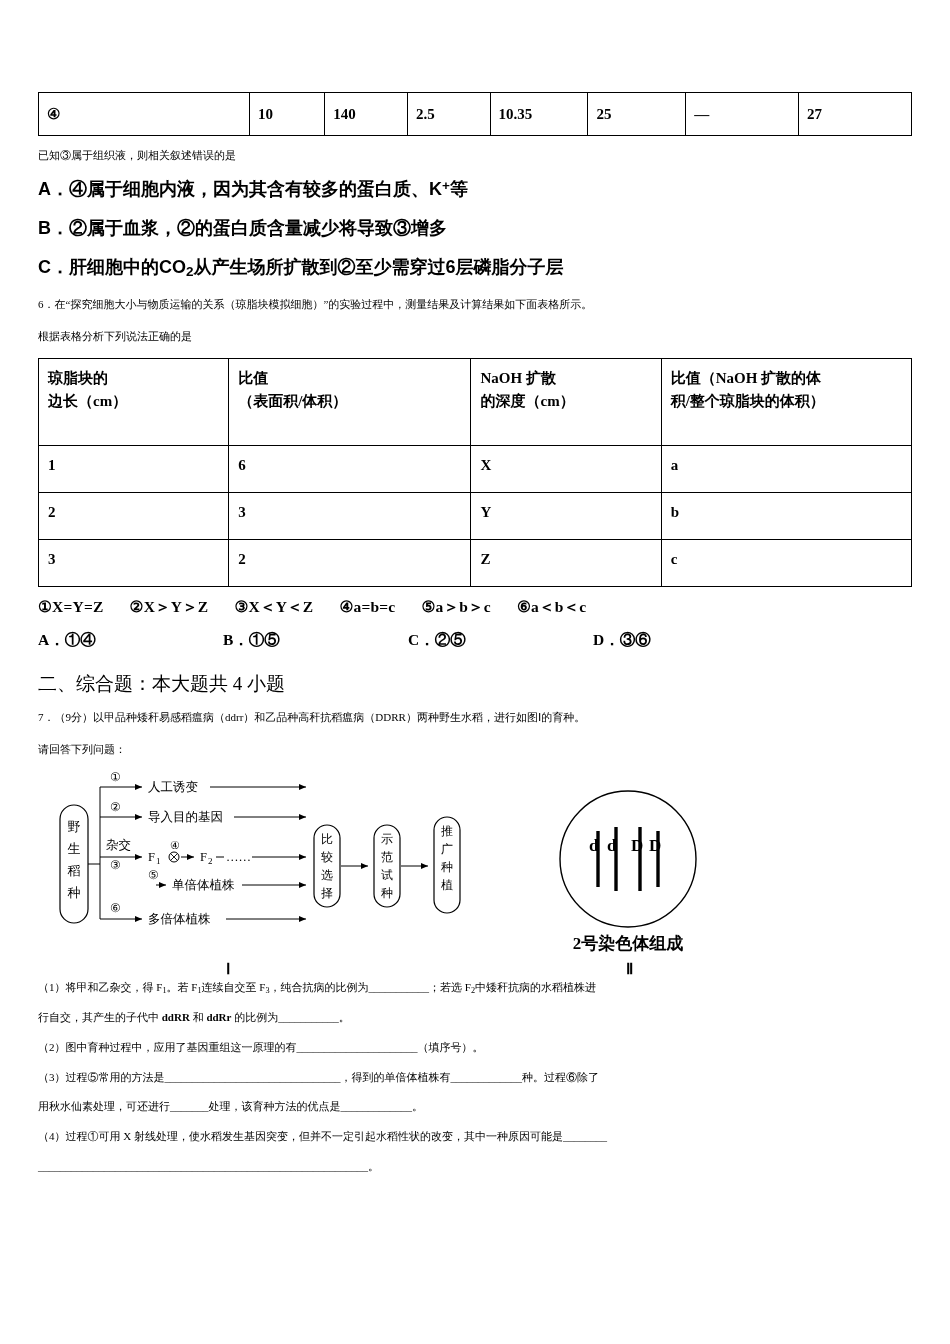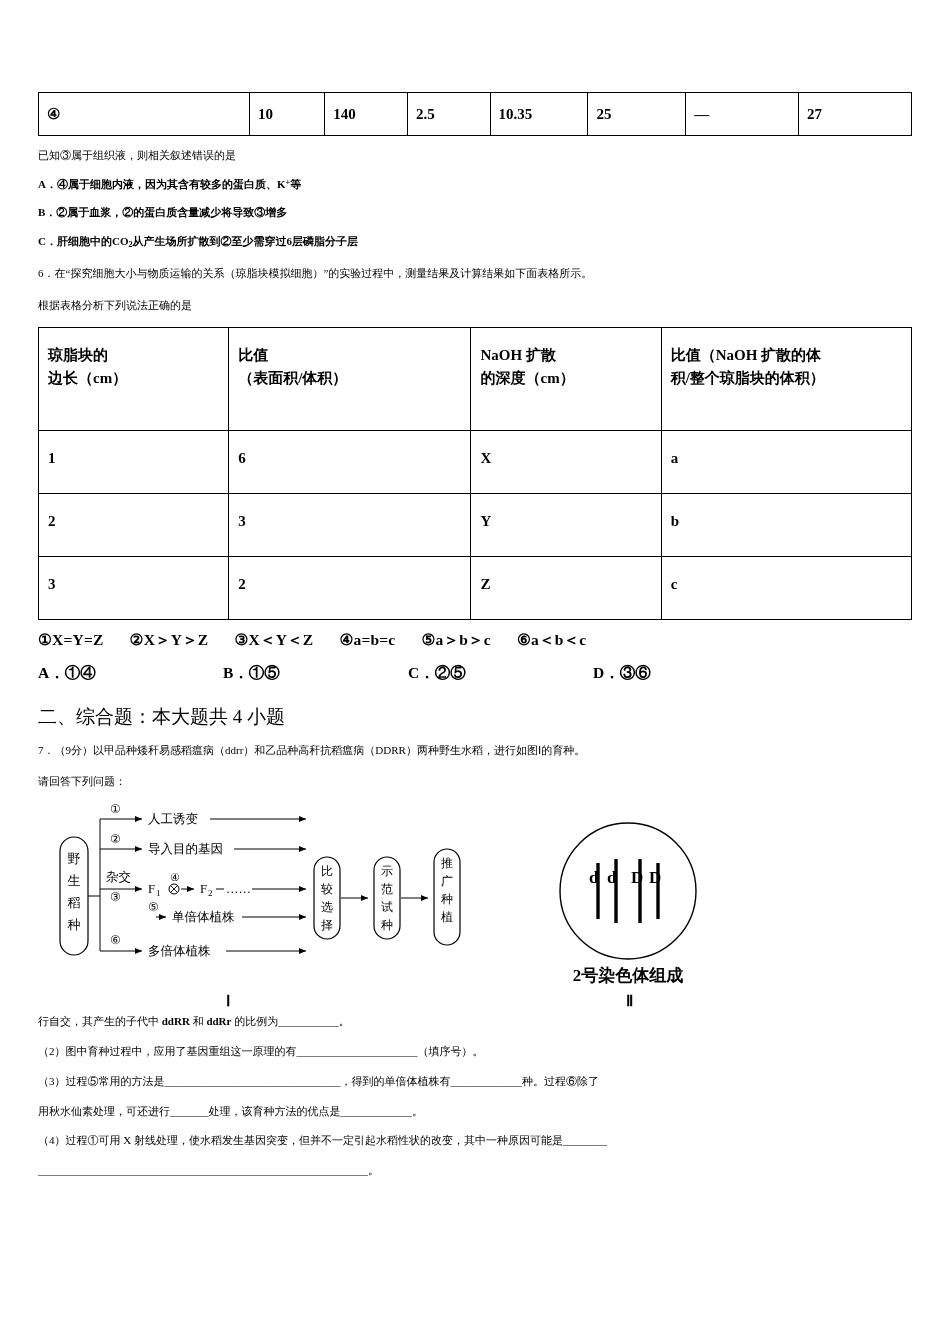--- a/index.html
+++ b/index.html
@@ -46,25 +46,25 @@
     font-size: 15px;
   }
   
   .para {
     font-size: 11px;
     line-height: 1.5;
     margin: 11px 0 0 0;
     font-family: "Liberation Serif", serif;
   }
   .opt {
-    font-size: 11px;
+    font-size: 18px;
     line-height: 1.5;
     margin: 12px 0 0 0;
     font-weight: bold;
-    font-family: Liberation Serif, serif;
+    font-family: Liberation Sans, sans-serif;
   }
   .opt .lead {
     font-weight: bold;
   }
   .qtext {
     font-size: 11px;
     line-height: 1.62;
     margin: 14px 0 0 0;
   }
   sub { font-size: 75%; vertical-align: -0.25em; }
@@ -72,21 +72,21 @@
 
   
   table.agar {
     border-collapse: collapse;
     width: 100%;
     table-layout: fixed;
     margin-top: 12px;
   }
   table.agar td {
     border: 1px solid #000;
-    padding: 16px 9px;
+    padding: 8px 9px;
     font-size: 15px;
     font-weight: bold;
     vertical-align: top;
     line-height: 1.55;
   }
   table.agar td.hdr { height: 70px; }
   table.agar td.body { height: 30px; }
 
   .choice-line {
     font-size: 15.5px;
@@ -301,20 +301,23 @@
           <text x="611" y="82" stroke="none" font-size="17" font-weight="bold">D</text>
           <text x="590" y="180" text-anchor="middle" stroke="none" font-size="17" font-weight="bold">2号染色体组成</text>
         </g>
       </svg>
       <div class="cap-row">
         <span class="c1">Ⅰ</span>
         <span class="c2">Ⅱ</span>
       </div>
     </div>
 
+    <div class="qtext" style="margin-top:10px">
+      （1）将甲和乙杂交，得 F<sub>1</sub>。若 F<sub>1</sub>连续自交至 F<sub>3</sub>，纯合抗病的比例为___________；若选 F<sub>2</sub>中矮秆抗病的水稻植株进
+    </div>
     <div class="qtext" style="margin-top:12px">
       行自交，其产生的子代中 <b>ddRR</b> 和 <b>ddRr</b> 的比例为___________。
     </div>
     <div class="qtext" style="margin-top:12px">（2）图中育种过程中，应用了基因重组这一原理的有______________________（填序号）。</div>
     <div class="qtext" style="margin-top:12px">（3）过程⑤常用的方法是________________________________，得到的单倍体植株有_____________种。过程⑥除了</div>
     <div class="qtext" style="margin-top:12px">用秋水仙素处理，可还进行_______处理，该育种方法的优点是_____________。</div>
     <div class="qtext" style="margin-top:12px">（4）过程①可用 X 射线处理，使水稻发生基因突变，但并不一定引起水稻性状的改变，其中一种原因可能是________</div>
     <div class="qtext" style="margin-top:12px">____________________________________________________________。</div>
 
   </div>

